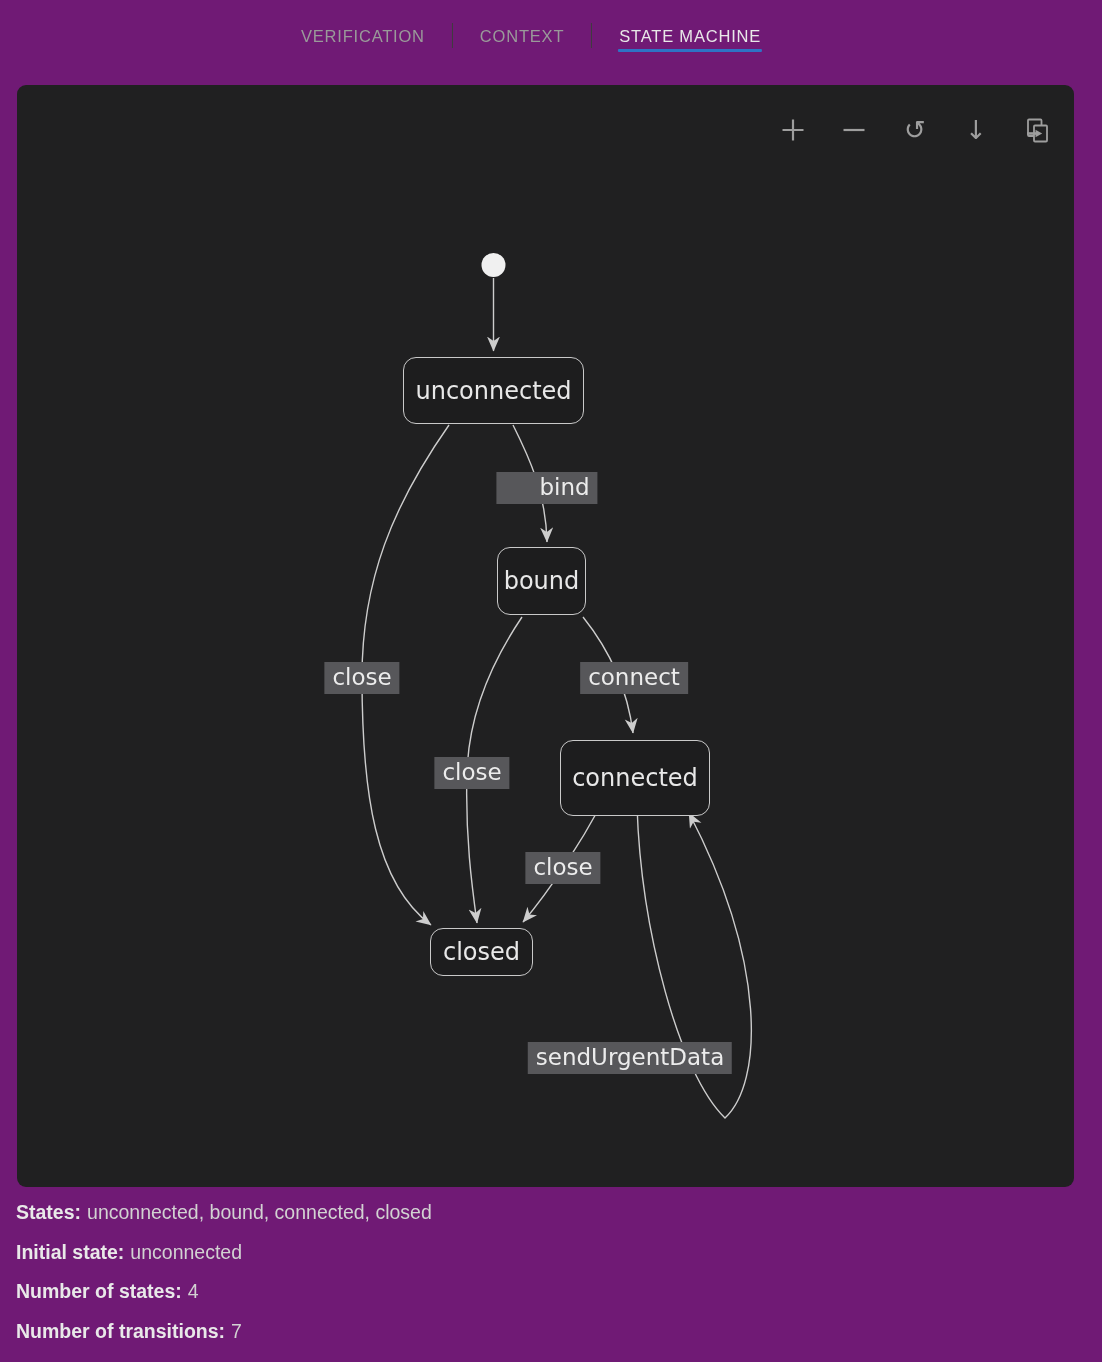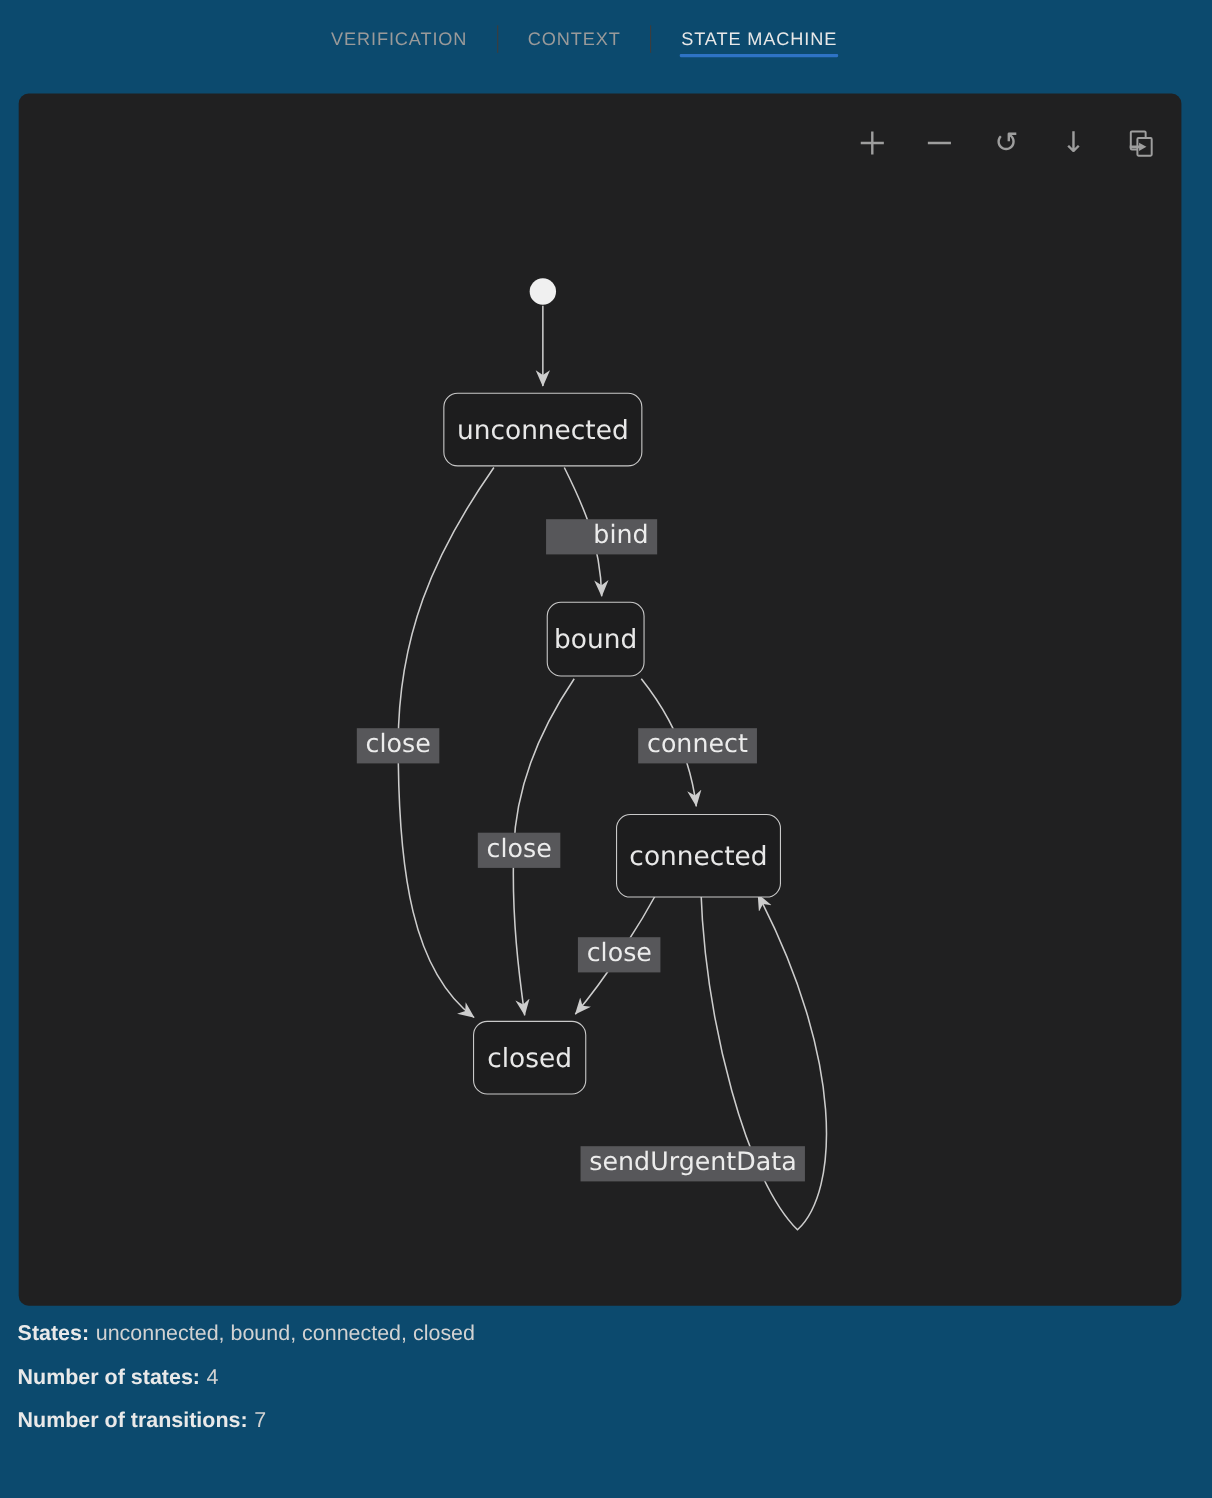--- a/index.html
+++ b/index.html
@@ -1,19 +1,19 @@
 <!DOCTYPE html>
 <html><head>
 <meta charset="utf-8">
 <style>
   * { margin:0; padding:0; box-sizing:border-box; }
   html,body { background:#141414; }
   .page {
     position:relative; width:1102px; height:1362px;
-    background:#0c4a6e; overflow:hidden;
+    background:#701a75; overflow:hidden;
     font-family:"Liberation Sans", sans-serif;
     text-decoration:underline;
   }
 
   
   .tabbar {
     position:absolute; top:23px; left:531px; transform:translateX(-50%);
     display:flex; align-items:center; gap:27px; white-space:nowrap;
   }
   .tab {
@@ -125,35 +125,38 @@
         <path d="M566,532 C590,562 610,600 616,648" marker-end="url(#arw)"></path>
         <path d="M584,720 C565,755 535,803 506,837" marker-end="url(#arw)"></path>
         <path d="M620,721 C624,845 662,988 708,1033 C746,998 750,878 672,728" marker-end="url(#arw)"></path>
       </g>
       <circle cx="476.5" cy="180" r="12" fill="#f0f0f0"></circle>
     </svg>
 
     <div class="state" style="left:386px; top:272px; width:181px; height:67px;">unconnected</div>
     <div class="state" style="left:480px; top:462px; width:89px; height:68px;">bound</div>
     <div class="state" style="left:543px; top:655px; width:150px; height:76px;">connected</div>
-    <div class="state" style="left:413px; top:843px; width:103px; height:67px;">closed</div>
+    <div class="state" style="left:413px; top:843px; width:103px; height:48px;">closed</div>
 
     <div class="edge-label" style="left:530px; top:403px;padding-left:43px;">bind</div>
     <div class="edge-label" style="left:345px; top:593px;">close</div>
     <div class="edge-label" style="left:617px; top:593px;">connect</div>
     <div class="edge-label" style="left:455px; top:688px;">close</div>
     <div class="edge-label" style="left:546px; top:783px;">close</div>
     <div class="edge-label" style="left:613px; top:973px;">sendUrgentData</div>
   </div>
 
   <div class="info">
     <div class="info-row">
       <span class="lbl">States:</span><span>unconnected, bound, connected, closed</span>
     </div>
     <div class="info-row">
+      <span class="lbl">Initial state:</span><span>unconnected</span>
+    </div>
+    <div class="info-row">
       <span class="lbl">Number of states:</span><span>4</span>
     </div>
     <div class="info-row">
       <span class="lbl">Number of transitions:</span><span>7</span>
     </div>
   </div>
 
 </div>
 
 </body></html>

